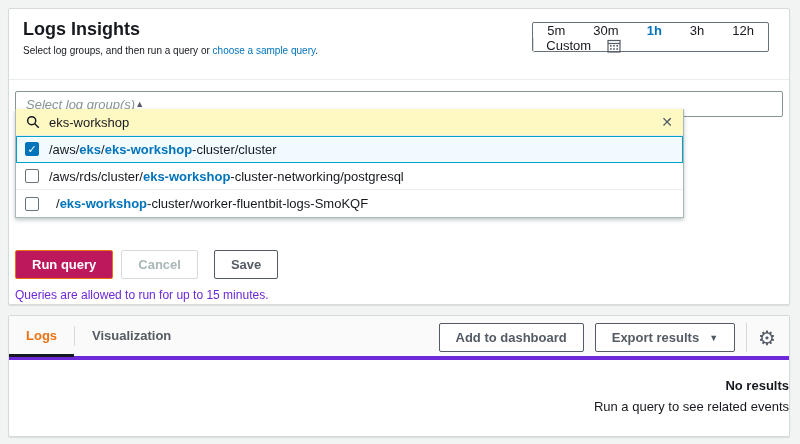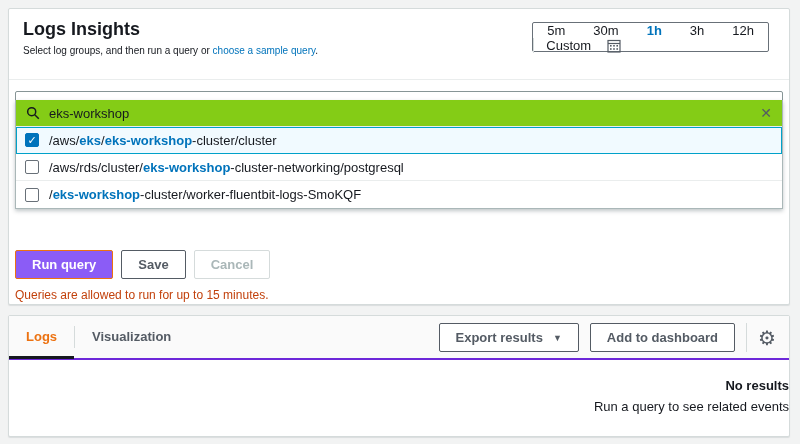--- a/index.html
+++ b/index.html
@@ -58,42 +58,42 @@
   .lg-select {
     position: absolute; left: 6px; top: 82px; width: 768px; height: 26px;
     border: 1px solid #879596; border-radius: 2px; background: #fff;
     display: flex; align-items: center; justify-content: flex-start;
     padding: 0 10px; cursor: pointer;
   }
   .lg-placeholder { font-size: 13px; font-style: italic; color: #879596; }
   .caret-up { font-size: 9px; color: #545b64; }
 
   .lg-dropdown {
-    position: absolute; left: 6px; top: 91px; width: 768px;
-    background: #84cc16; border: 1px solid #aab7b8; border-top: none;
+    position: absolute; left: 6px; top: 100px; width: 669px;
+    background: #fef9c3; border: 1px solid #aab7b8; border-top: none;
     box-shadow: 0 2px 4px rgba(0,28,36,.25);
     z-index: 10;
   }
   .lg-search {
     height: 27px; display: flex; align-items: center; gap: 9px;
     padding: 0 10px; border-bottom: 1px solid #eaeded;
   }
   .lg-search input {
     flex: 1; border: none; outline: none;
     font-family: "Liberation Sans", sans-serif;
     font-size: 13px; color: #16191f; background: transparent;
   }
   .clear-x { font-size: 14px; color: #545b64; cursor: pointer; line-height: 1; }
 
   .lg-row {
     height: 27px; display: flex; align-items: center;
     padding: 0 9px; border-bottom: 1px solid #eaeded;
     font-size: 13px; cursor: pointer; background: #fff;
   }
-  .lg-row:last-child { border-bottom: none; }
+  .lg-row:last-child { border-bottom: none; gap: 7px; }
   .lg-row.selected {
     background: #f1faff;
     outline: 1px solid #00a1c9; outline-offset: -1px;
   }
   .cb {
     width: 14px; height: 14px; margin-right: 10px; flex: 0 0 auto;
     border: 1px solid #687078; border-radius: 2px; background: #fff;
     display: flex; align-items: center; justify-content: center;
     font-size: 11px; color: #fff; cursor: pointer;
   }
@@ -106,34 +106,34 @@
     position: absolute; left: 6px; top: 241px;
     display: flex; align-items: center;
   }
   .btn {
     height: 29px; display: inline-flex; align-items: center; justify-content: center;
     padding: 0 16px; font-size: 13px; font-weight: 700;
     border: 1px solid #545b64; border-radius: 2px;
     color: #545b64; background: #fff; cursor: pointer;
     font-family: "Liberation Sans", sans-serif;
   }
-  .btn-primary { background: #8b5cf6; border-color: #ec7211; color: #fff; }
+  .btn-primary { background: #be185d; border-color: #ec7211; color: #fff; }
   .btn-disabled { border-color: #d5dbdb; color: #aab7b8; cursor: default; }
   .mr8 { margin-right: 8px; }
   .mr16 { margin-right: 16px; }
 
   .query-note {
     position: absolute; left: 6px; top: 279px;
-    font-size: 12px; color: #c2410c;
+    font-size: 12px; color: #6d28d9;
   }
 
   
   .tab-strip {
     position: absolute; left: 0; right: 0; top: 0; height: 44px;
-    background: #fafafa; border-bottom: 2px solid #6d28d9;
+    background: #fafafa; border-bottom: 4px solid #6d28d9;
     display: flex; align-items: stretch;
   }
   .tab {
     display: flex; align-items: center; padding: 0 17px;
     font-size: 13px; font-weight: 700; cursor: pointer;
     border-bottom: 3px solid transparent; margin-bottom: -1px;
     color: #545b64;
   }
   .tab.active { color: #ec7211; border-bottom-color: #16191f; }
   .tab-vdiv { width: 1px; background: #d5dbdb; margin: 10px 0; }
@@ -214,39 +214,39 @@
         </div>
         <div class="lg-row">
           <span class="cb"></span>
           <span class="lg-label"><span>/</span><span class="hl">eks-workshop</span><span>-cluster/worker-fluentbit-logs-SmoKQF</span></span>
         </div>
       </div>
   </div>
 
   <div class="btn-row">
     <button class="btn btn-primary mr8">Run query</button>
+    <button class="btn btn-disabled mr16">Cancel</button>
     <button class="btn mr8">Save</button>
-    <button class="btn btn-disabled mr16">Cancel</button>
   </div>
 
   <div class="query-note">Queries are allowed to run for up to 15 minutes.</div>
 </div>
 
 <div class="card" id="results-card">
   <div class="tab-strip">
     <div class="tab active">Logs</div>
     <div class="tab-vdiv"></div>
     <div class="tab">Visualization</div>
 
     <div class="strip-actions">
+      <button class="btn">Add to dashboard</button>
       <button class="btn">
         <span>Export results</span>
         <span class="caret-down">▼</span>
       </button>
-      <button class="btn">Add to dashboard</button>
       <span class="action-vdiv"></span>
       <span class="gear">⚙</span>
     </div>
   </div>
 
   <div class="empty-state">
     <div class="empty-title">No results</div>
     <div>Run a query to see related events</div>
   </div>
 </div>

